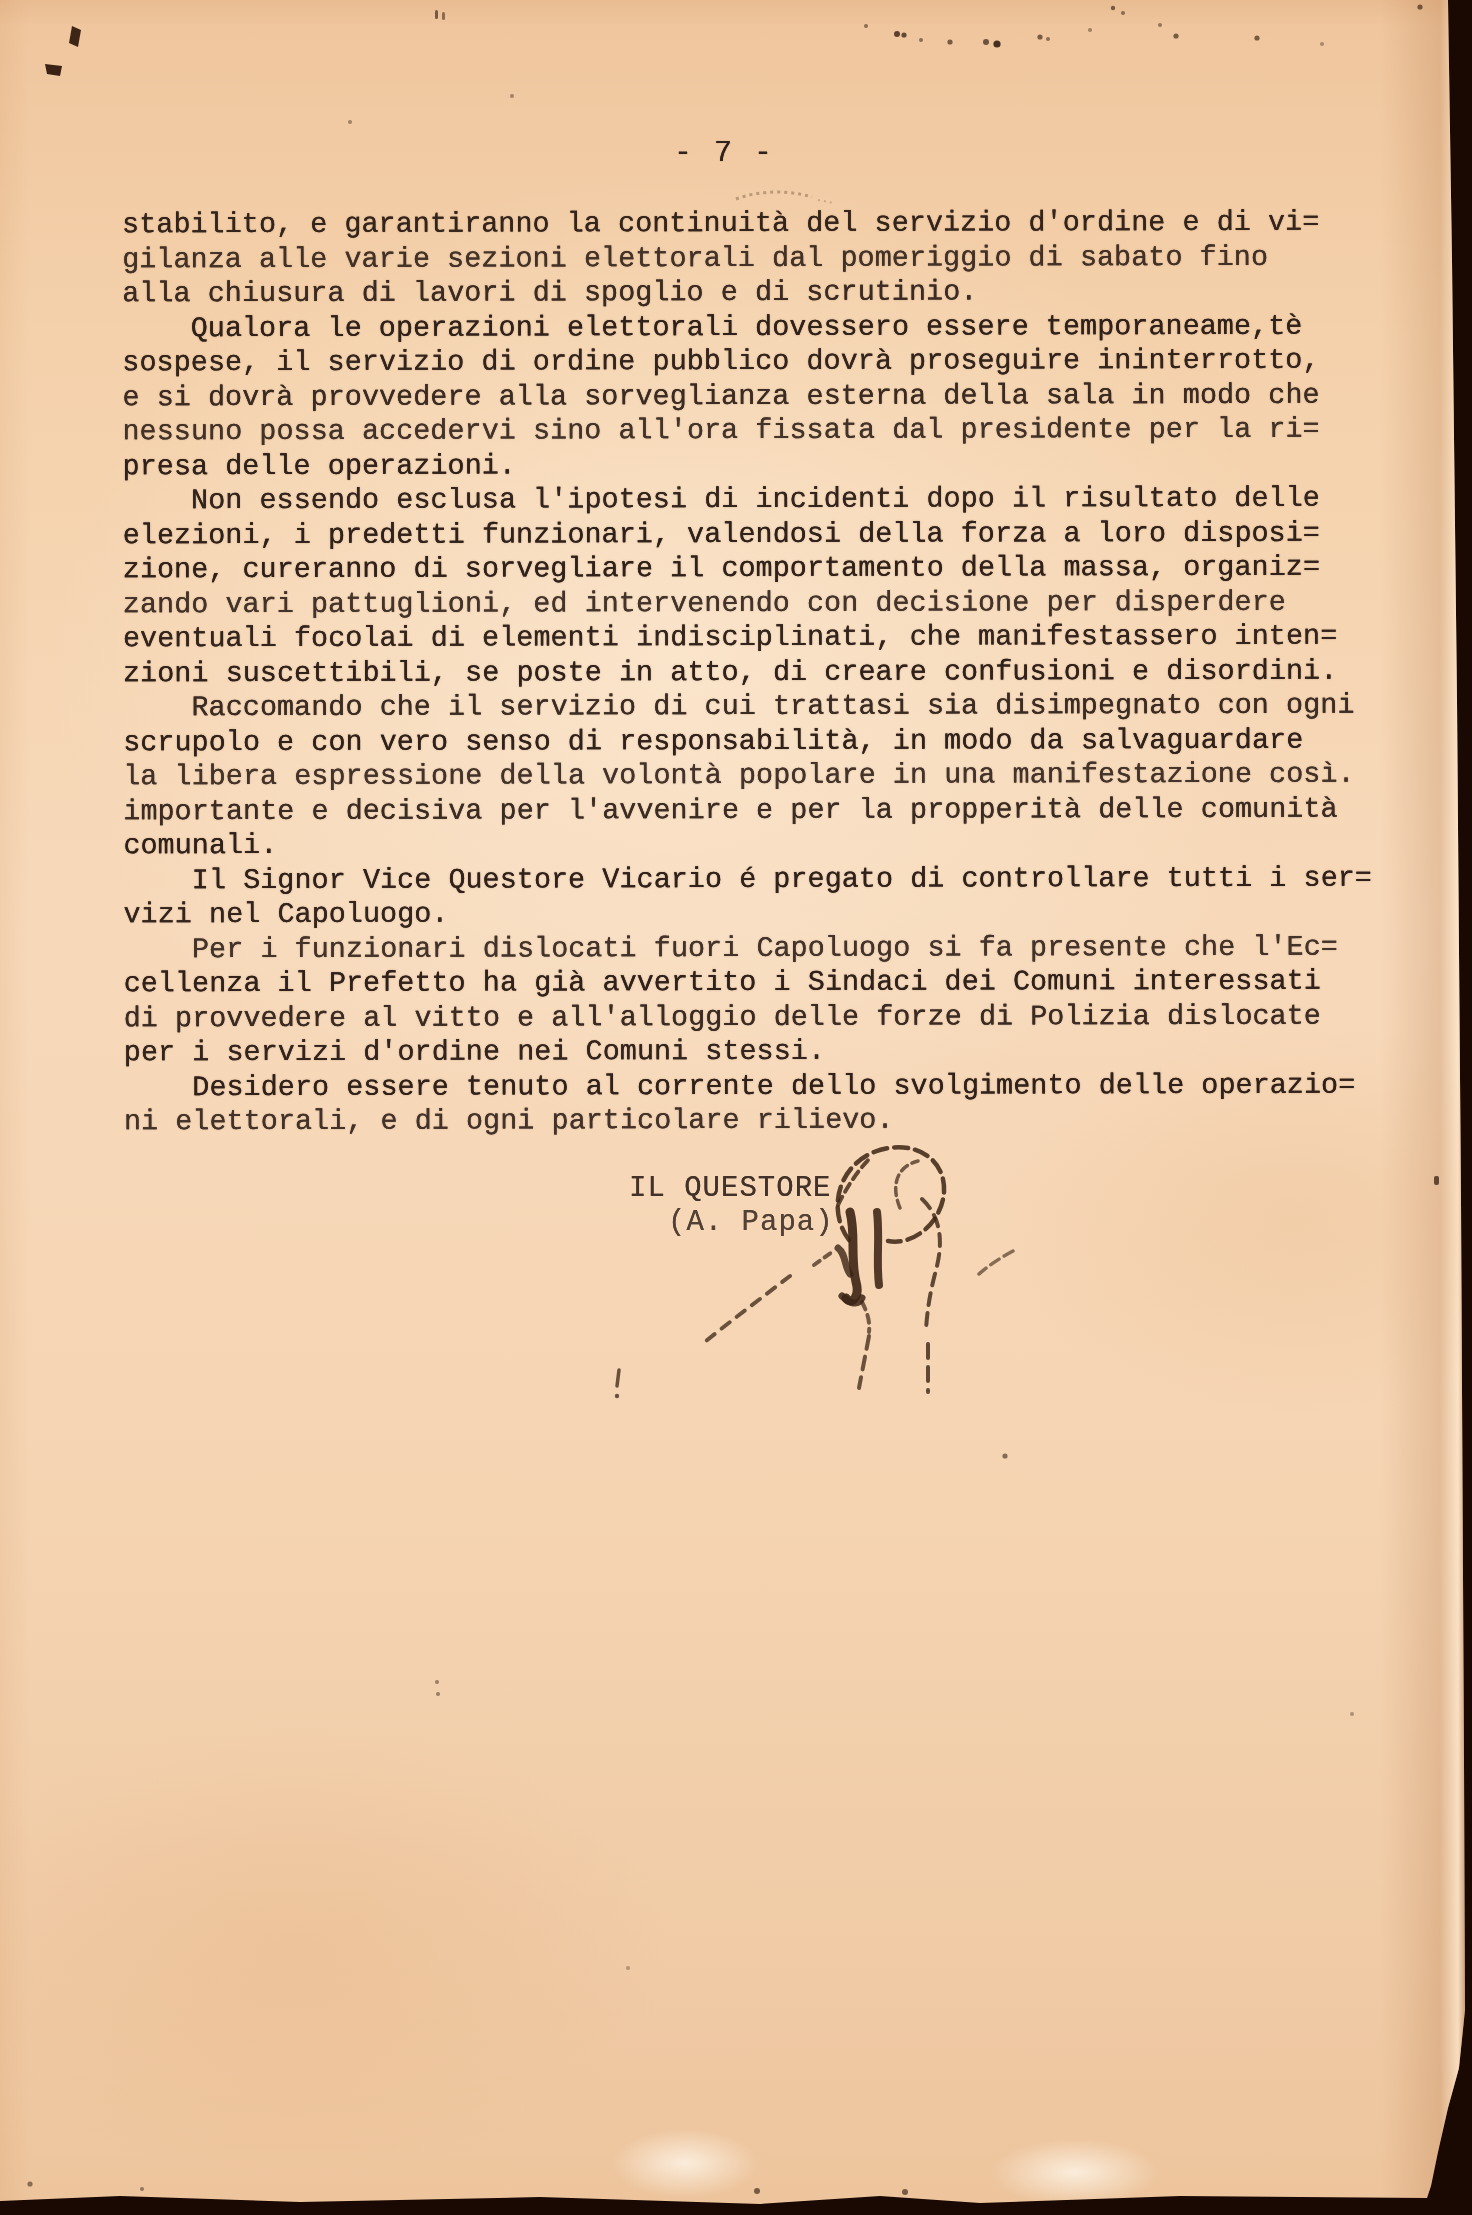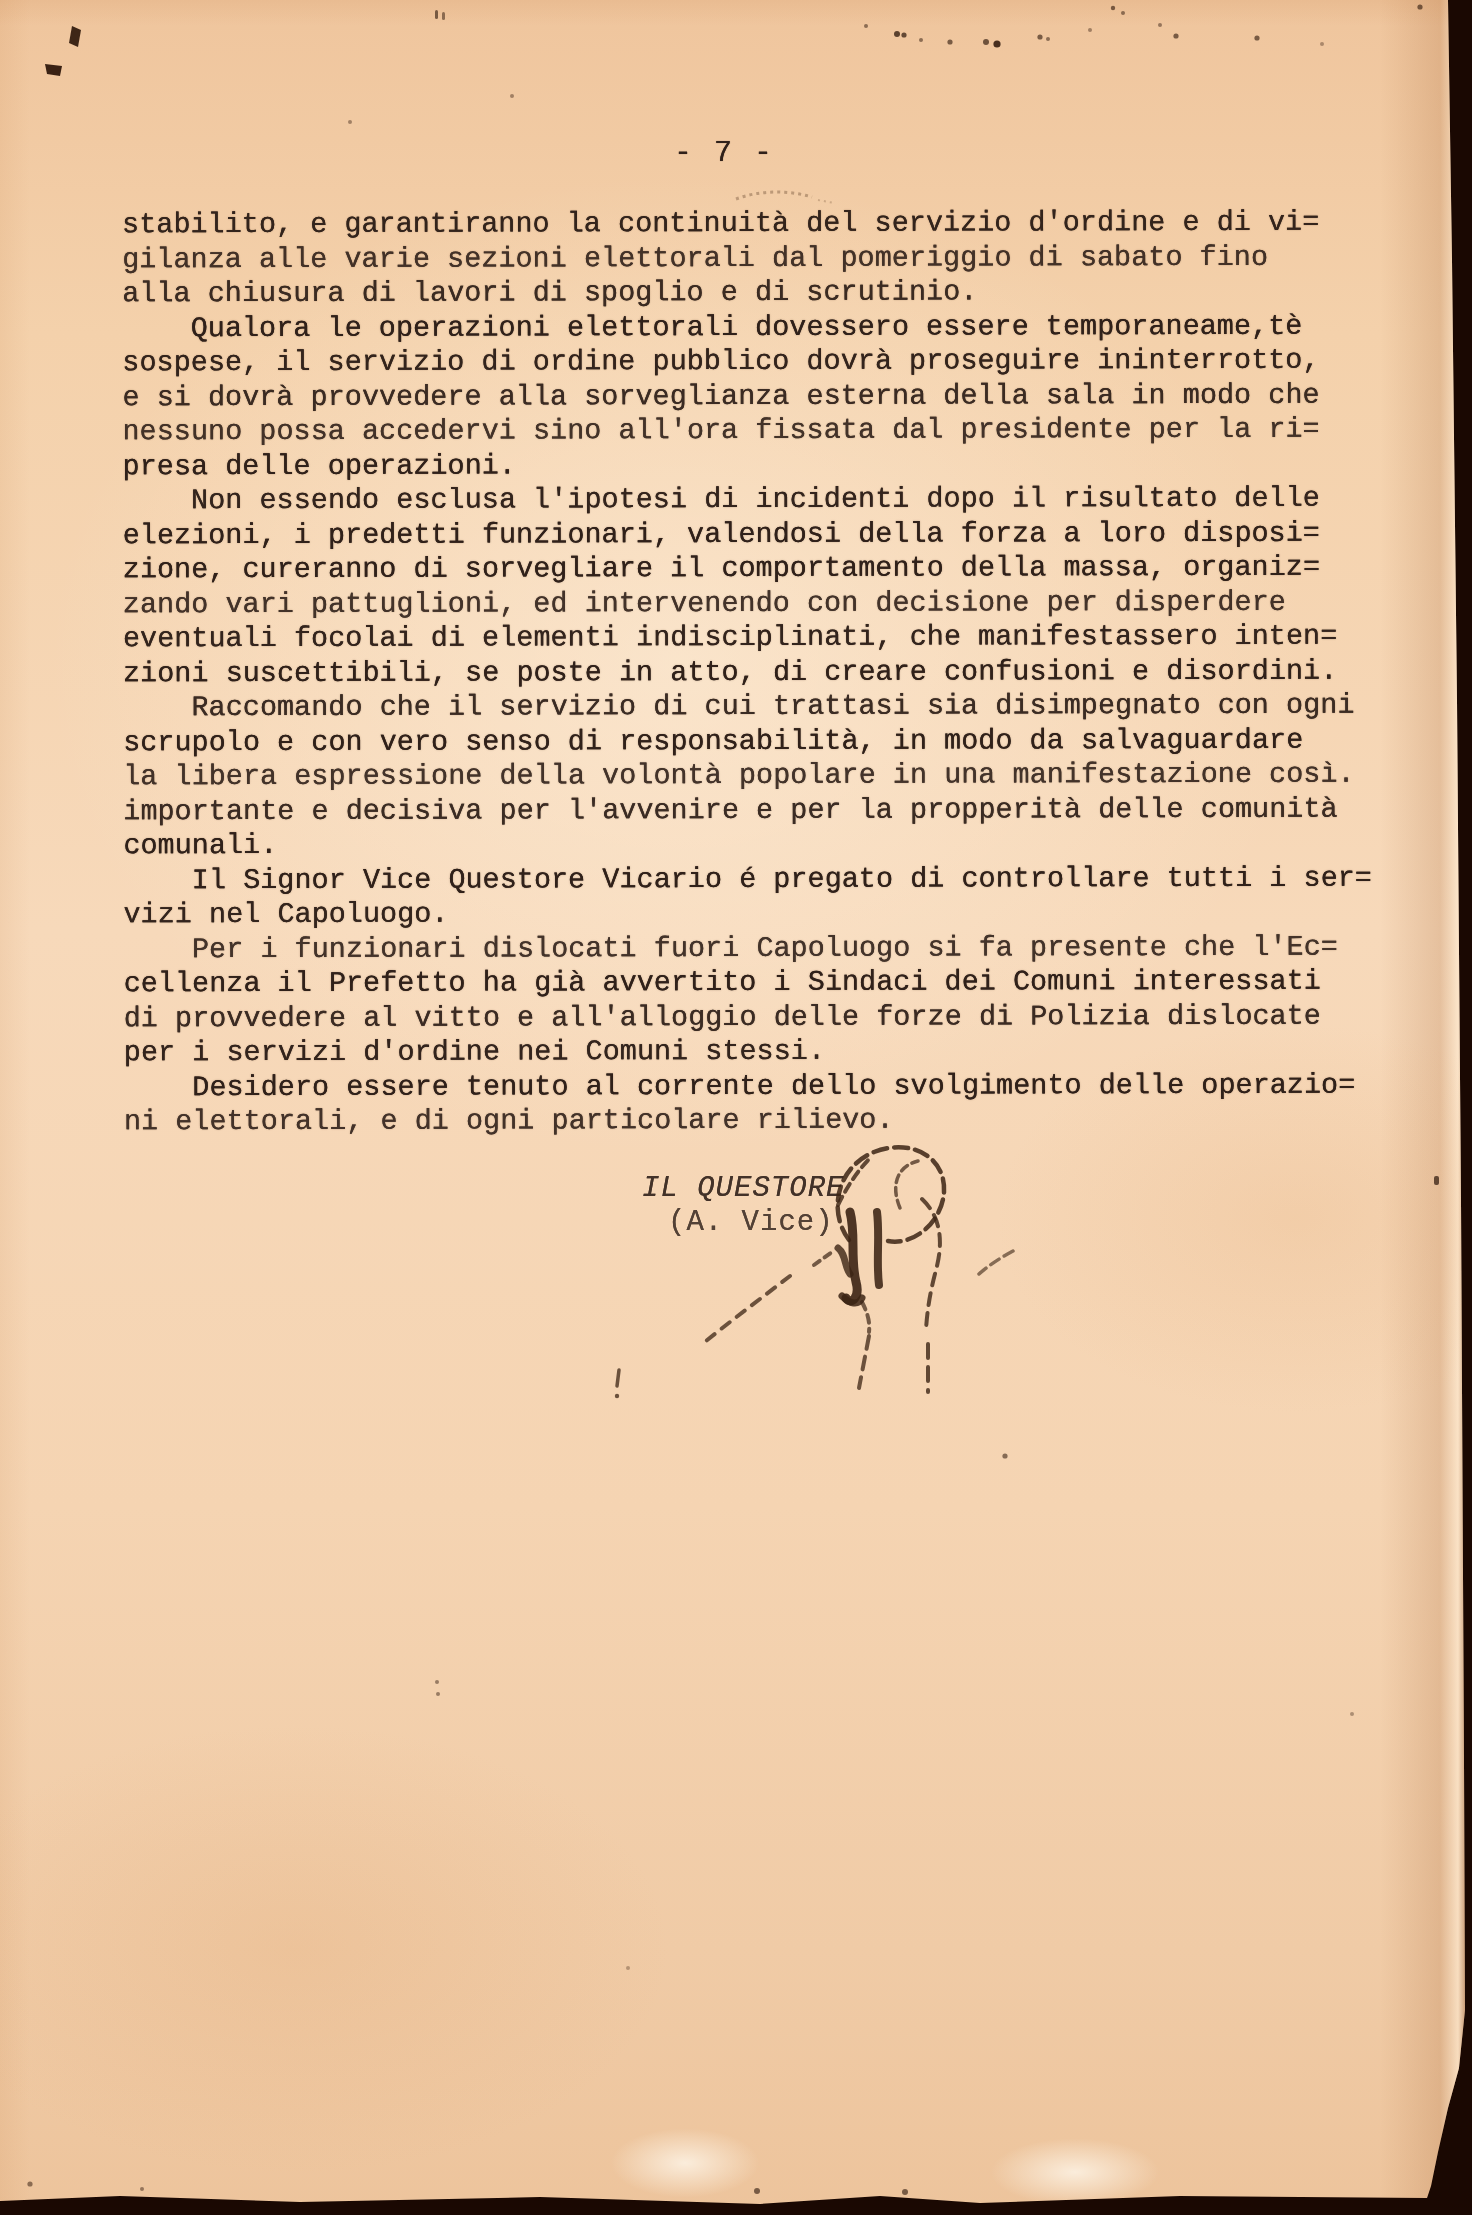--- a/index.html
+++ b/index.html
@@ -37,25 +37,24 @@
     color:var(--ink,#30211a);
     white-space:pre;
     transform:rotate(-0.12deg);
     text-shadow:0 0 0.6px currentColor, 0 0 2px rgba(70,42,22,0.35);
   }
   .tline{height:34.5px;}
   .tline:nth-child(3n){opacity:0.94;}
   .tline:nth-child(4n+1){opacity:0.98;}
   .tline:nth-child(5n+2){opacity:0.90;}
   .sig-title{
-    position:absolute;left:642px;top:1172px;
+    position:absolute;left:629px;top:1172px;
     font-size:29px;color:var(--ink,#30211a);
     letter-spacing:1px;white-space:pre;opacity:0.9;
     text-shadow:0 0 0.6px currentColor;
-    font-style:italic;
   }
   .sig-name{
     position:absolute;left:668px;top:1206px;
     font-size:29px;color:var(--ink,#30211a);
     letter-spacing:1px;white-space:pre;opacity:0.82;
     text-shadow:0 0 0.6px currentColor;
   }
   svg.overlay{position:absolute;left:0;top:0;width:1472px;height:2215px;pointer-events:none;}
   .bright{position:absolute;border-radius:50%;background:radial-gradient(ellipse at center, rgba(255,250,240,0.75), rgba(255,250,240,0) 70%);}
   .bright1{left:610px;top:2128px;width:150px;height:70px;}
@@ -64,21 +63,21 @@
 </head>
 <body style="background: rgb(26, 8, 2);">
 
 <div class="paper">
 
   <div class="pagenum">- 7 -</div>
 
   <div class="bodytext"><div class="tline">stabilito, e garantiranno la continuità del servizio d'ordine e di vi=</div><div class="tline">gilanza alle varie sezioni elettorali dal pomeriggio di sabato fino</div><div class="tline">alla chiusura di lavori di spoglio e di scrutinio.</div><div class="tline">    Qualora le operazioni elettorali dovessero essere temporaneame,tè</div><div class="tline">sospese, il servizio di ordine pubblico dovrà proseguire ininterrotto,</div><div class="tline">e si dovrà provvedere alla sorveglianza esterna della sala in modo che</div><div class="tline">nessuno possa accedervi sino all'ora fissata dal presidente per la ri=</div><div class="tline">presa delle operazioni.</div><div class="tline">    Non essendo esclusa l'ipotesi di incidenti dopo il risultato delle</div><div class="tline">elezioni, i predetti funzionari, valendosi della forza a loro disposi=</div><div class="tline">zione, cureranno di sorvegliare il comportamento della massa, organiz=</div><div class="tline">zando vari pattuglioni, ed intervenendo con decisione per disperdere</div><div class="tline">eventuali focolai di elementi indisciplinati, che manifestassero inten=</div><div class="tline">zioni suscettibili, se poste in atto, di creare confusioni e disordini.</div><div class="tline">    Raccomando che il servizio di cui trattasi sia disimpegnato con ogni</div><div class="tline">scrupolo e con vero senso di responsabilità, in modo da salvaguardare</div><div class="tline">la libera espressione della volontà popolare in una manifestazione così.</div><div class="tline">importante e decisiva per l'avvenire e per la propperità delle comunità</div><div class="tline">comunali.</div><div class="tline">    Il Signor Vice Questore Vicario é pregato di controllare tutti i ser=</div><div class="tline">vizi nel Capoluogo.</div><div class="tline">    Per i funzionari dislocati fuori Capoluogo si fa presente che l'Ec=</div><div class="tline">cellenza il Prefetto ha già avvertito i Sindaci dei Comuni interessati</div><div class="tline">di provvedere al vitto e all'alloggio delle forze di Polizia dislocate</div><div class="tline">per i servizi d'ordine nei Comuni stessi.</div><div class="tline">    Desidero essere tenuto al corrente dello svolgimento delle operazio=</div><div class="tline">ni elettorali, e di ogni particolare rilievo.</div></div>
 
   <div class="sig-title">IL QUESTORE</div>
-  <div class="sig-name">(A. Vice)</div>
+  <div class="sig-name">(A. Papa)</div>
 
   <div class="bright bright1"></div>
   <div class="bright bright2"></div>
 
   <svg class="overlay" viewBox="0 0 1472 2215">
     <g stroke="#3c2414" fill="none" stroke-linecap="round">
 
       <path d="M838 1205 C848 1185,858 1170,872 1156" stroke-width="4" stroke-dasharray="9 6" opacity="0.8"></path>
 
       <path d="M849 1240 C828 1212,836 1168,874 1152 C910 1138,946 1156,944 1192 C942 1222,914 1246,888 1241" stroke-width="4.5" stroke-dasharray="14 7" opacity="0.85"></path>

